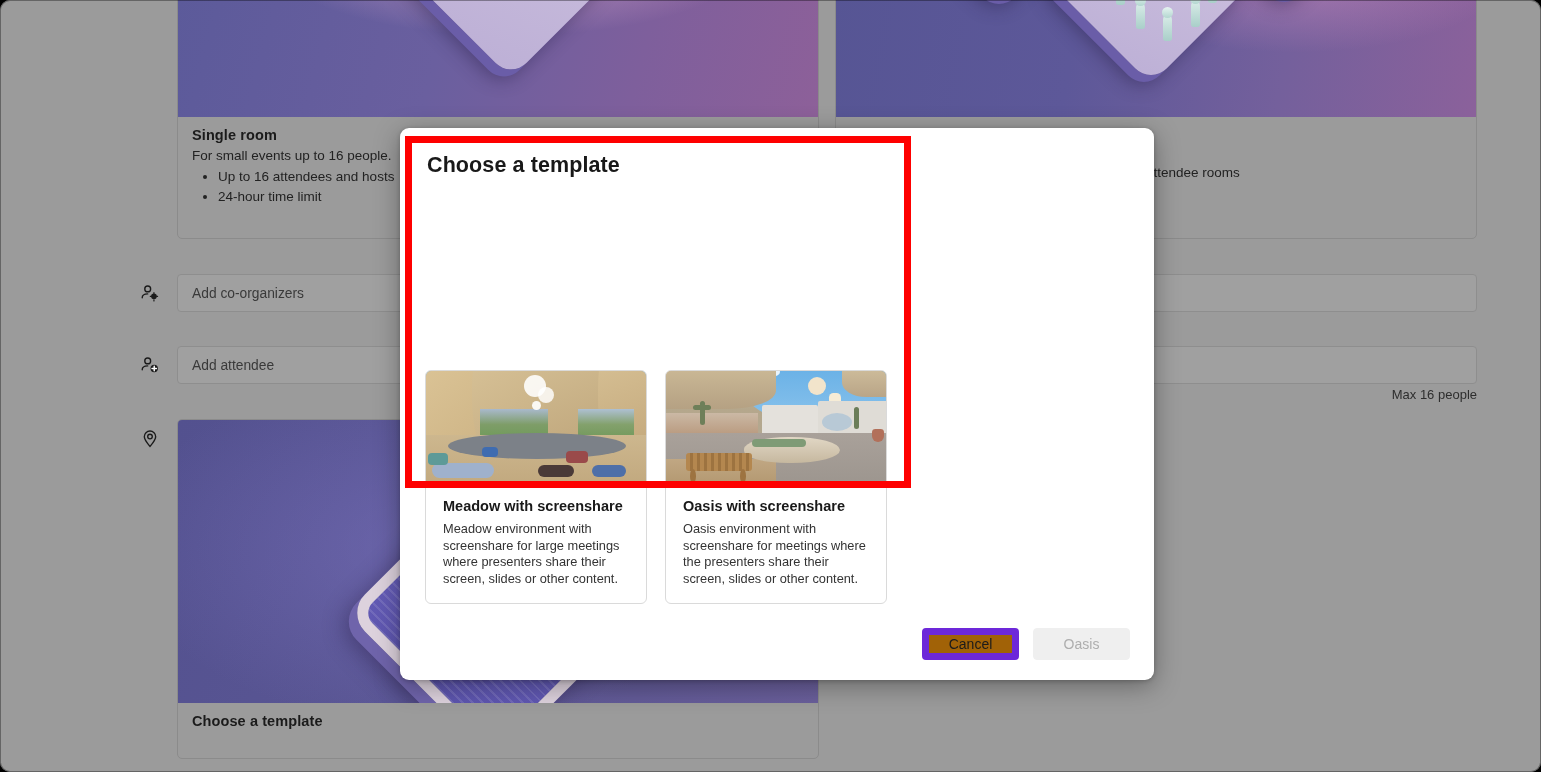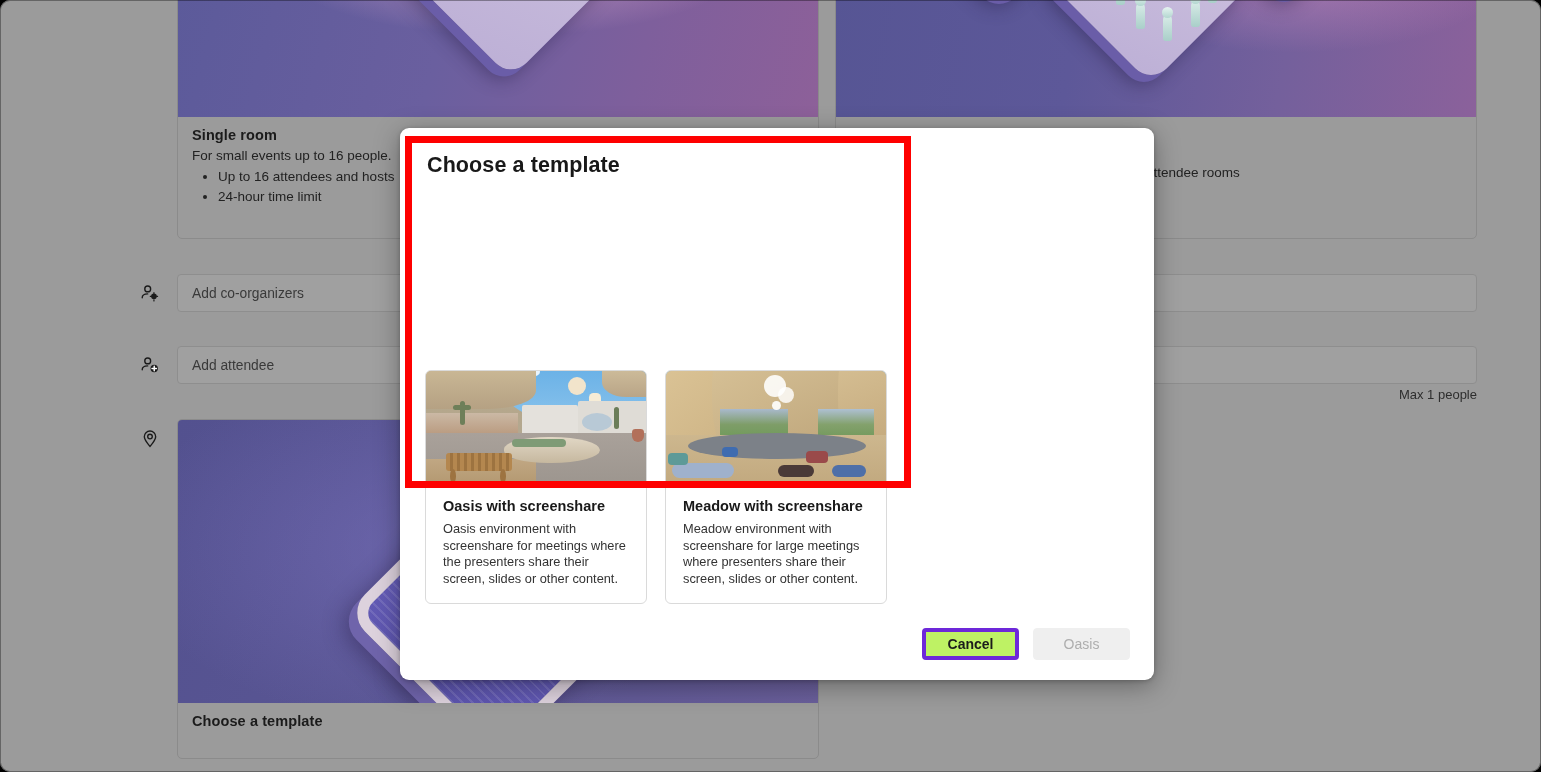--- a/index.html
+++ b/index.html
@@ -200,21 +200,21 @@
 
   
   .dlg-footer { position: absolute; right: 24px; bottom: 20px; display: flex; gap: 14px; }
   .btn {
     height: 32px; min-width: 97px;
     border-radius: 4px;
     font-size: 14px;
     display: flex; align-items: center; justify-content: center;
     cursor: pointer;
   }
-  .btn.secondary { background: #bef264; border: 4px solid #6d28d9; color: #1b1b1b; font-weight: bold; }
+  .btn.secondary { background: #a16207; border: 7px solid #6d28d9; color: #1b1b1b; }
   .btn.primary-disabled { background: #efefef; border: 1px solid #efefef; color: #aeaeae; cursor: default; }
 
   
   #highlight {
     position: absolute;
     left: 405px; top: 136px;
     width: 506px; height: 352px;
     border: 7px solid #fe0000;
     pointer-events: none;
     z-index: 50;
@@ -289,21 +289,21 @@
         <circle cx="9.5" cy="7.5" r="3.2"></circle>
         <path d="M3.5 17.2c0-2.6 2.6-4.2 6-4.2" stroke-linecap="round"></path>
         <circle cx="16.6" cy="15.8" r="4" fill="#1b1b1b" stroke="none"></circle>
         <path d="M16.6 13.4v4.8M14.2 15.8h4.8" stroke="#ffffff" stroke-width="1.6" stroke-linecap="round"></path>
       </svg>
     </div>
     <div class="form-row" style="left:177px; top:346px; width:1300px;">
       <span class="ph">Add attendee</span>
     </div>
 
-    <div class="helper-text" style="right:64px; top:387px;">Max 1 people</div>
+    <div class="helper-text" style="right:64px; top:387px;">Max 16 people</div>
 
     <div class="row-icon" style="left:139px; top:427px;">
       <svg viewBox="0 0 24 24" width="22" height="22" fill="none" stroke="#1b1b1b" stroke-width="1.5">
         <path d="M12 21.2c3.6-4.3 6.2-7.3 6.2-10.6a6.2 6.2 0 10-12.4 0c0 3.3 2.6 6.3 6.2 10.6z"></path>
         <circle cx="12" cy="10.4" r="2.5"></circle>
       </svg>
     </div>
 
     <div class="room-card" style="left:177px; top:419px; width:642px; height:340px;">
       <div class="card-hero" style="height:283px;">
@@ -323,20 +323,53 @@
 
   </div>
 
   <div id="dialog">
     <div id="dialog-inner">
 
       <div class="dlg-title">Choose a template</div>
 
 
       <div class="tpl-grid">
+
+        <div class="tpl-card">
+          <div class="tpl-thumb">
+            <div class="art-meadow">
+
+              <div class="blob" style="left:-40px; top:-66px; width:150px; height:190px; border-radius:50% 40% 50% 50%; background:linear-gradient(140deg,#e3cda0,#c6ab7c);"></div>
+              <div class="blob" style="left:46px; top:-76px; width:120px; height:200px; border-radius:46% 44% 52% 48%; background:linear-gradient(150deg,#decaa0,#bda377);"></div>
+              <div class="blob" style="left:118px; top:-72px; width:78px; height:180px; border-radius:48%; background:linear-gradient(160deg,#dbc79d,#b99f74);"></div>
+              <div class="blob" style="left:172px; top:-70px; width:80px; height:186px; border-radius:48%; background:linear-gradient(160deg,#dfcba0,#bc9f72);"></div>
+
+              <div class="blob" style="left:54px; top:38px; width:68px; height:30px; border-radius:0; background:linear-gradient(180deg,#a9b9cc 0%, #7e9d68 52%, #6f9a5a 100%);"></div>
+              <div class="blob" style="left:152px; top:38px; width:56px; height:30px; border-radius:0; background:linear-gradient(180deg,#aec0d2 0%, #83a16c 52%, #72995b 100%);"></div>
+
+              <div class="blob" style="left:0; top:64px; width:222px; height:52px; border-radius:0; background:linear-gradient(180deg,#cdb78e,#c1a87e);"></div>
+              <div class="blob" style="left:22px; top:62px; width:178px; height:26px; border-radius:50%; background:#7c8188;"></div>
+
+              <div class="blob" style="left:6px; top:92px; width:62px; height:15px; border-radius:8px; background:#9fb1cc;"></div>
+              <div class="blob" style="left:112px; top:94px; width:36px; height:12px; border-radius:6px; background:#4a3a38;"></div>
+              <div class="blob" style="left:166px; top:94px; width:34px; height:12px; border-radius:7px; background:#4e6fa8;"></div>
+              <div class="blob" style="left:140px; top:80px; width:22px; height:12px; border-radius:4px; background:#9a4a4a;"></div>
+              <div class="blob" style="left:2px; top:82px; width:20px; height:12px; border-radius:4px; background:#5d9a98;"></div>
+              <div class="blob" style="left:56px; top:76px; width:16px; height:10px; border-radius:4px; background:#3f6cb0;"></div>
+
+              <div class="blob" style="left:98px; top:4px; width:22px; height:22px; background:rgba(255,255,255,.88);"></div>
+              <div class="blob" style="left:112px; top:16px; width:16px; height:16px; background:rgba(255,255,255,.82);"></div>
+              <div class="blob" style="left:106px; top:30px; width:9px; height:9px; background:rgba(255,255,255,.9);"></div>
+            </div>
+          </div>
+          <div class="tpl-text">
+            <div class="tpl-name">Meadow with screenshare</div>
+            <div class="tpl-desc">Meadow environment with screenshare for large meetings where presenters share their screen, slides or other content.</div>
+          </div>
+        </div>
 
         <div class="tpl-card">
           <div class="tpl-thumb">
             <div class="art-oasis">
 
               <div class="blob" style="left:74px; top:-30px; width:160px; height:84px; border-radius:50%; background:linear-gradient(180deg,#59a8e4,#8cc4ec);"></div>
               <div class="blob" style="left:96px; top:-4px; width:18px; height:10px; border-radius:50%; background:rgba(255,255,255,.85);"></div>
 
               <div class="blob" style="left:-10px; top:-8px; width:120px; height:46px; border-radius:0 0 40% 10%; background:linear-gradient(180deg,#cdbb98,#b5a183);"></div>
               <div class="blob" style="left:176px; top:-10px; width:60px; height:36px; border-radius:0 0 10% 40%; background:linear-gradient(180deg,#d3c2a0,#b9a587);"></div>
@@ -366,53 +399,20 @@
               <div class="blob" style="left:188px; top:36px; width:5px; height:22px; border-radius:3px; background:#6b7d58;"></div>
               <div class="blob" style="left:206px; top:58px; width:12px; height:13px; border-radius:4px 4px 7px 7px; background:#b2705a;"></div>
             </div>
           </div>
           <div class="tpl-text">
             <div class="tpl-name">Oasis with screenshare</div>
             <div class="tpl-desc">Oasis environment with screenshare for meetings where the presenters share their screen, slides or other content.</div>
           </div>
         </div>
 
-        <div class="tpl-card">
-          <div class="tpl-thumb">
-            <div class="art-meadow">
-
-              <div class="blob" style="left:-40px; top:-66px; width:150px; height:190px; border-radius:50% 40% 50% 50%; background:linear-gradient(140deg,#e3cda0,#c6ab7c);"></div>
-              <div class="blob" style="left:46px; top:-76px; width:120px; height:200px; border-radius:46% 44% 52% 48%; background:linear-gradient(150deg,#decaa0,#bda377);"></div>
-              <div class="blob" style="left:118px; top:-72px; width:78px; height:180px; border-radius:48%; background:linear-gradient(160deg,#dbc79d,#b99f74);"></div>
-              <div class="blob" style="left:172px; top:-70px; width:80px; height:186px; border-radius:48%; background:linear-gradient(160deg,#dfcba0,#bc9f72);"></div>
-
-              <div class="blob" style="left:54px; top:38px; width:68px; height:30px; border-radius:0; background:linear-gradient(180deg,#a9b9cc 0%, #7e9d68 52%, #6f9a5a 100%);"></div>
-              <div class="blob" style="left:152px; top:38px; width:56px; height:30px; border-radius:0; background:linear-gradient(180deg,#aec0d2 0%, #83a16c 52%, #72995b 100%);"></div>
-
-              <div class="blob" style="left:0; top:64px; width:222px; height:52px; border-radius:0; background:linear-gradient(180deg,#cdb78e,#c1a87e);"></div>
-              <div class="blob" style="left:22px; top:62px; width:178px; height:26px; border-radius:50%; background:#7c8188;"></div>
-
-              <div class="blob" style="left:6px; top:92px; width:62px; height:15px; border-radius:8px; background:#9fb1cc;"></div>
-              <div class="blob" style="left:112px; top:94px; width:36px; height:12px; border-radius:6px; background:#4a3a38;"></div>
-              <div class="blob" style="left:166px; top:94px; width:34px; height:12px; border-radius:7px; background:#4e6fa8;"></div>
-              <div class="blob" style="left:140px; top:80px; width:22px; height:12px; border-radius:4px; background:#9a4a4a;"></div>
-              <div class="blob" style="left:2px; top:82px; width:20px; height:12px; border-radius:4px; background:#5d9a98;"></div>
-              <div class="blob" style="left:56px; top:76px; width:16px; height:10px; border-radius:4px; background:#3f6cb0;"></div>
-
-              <div class="blob" style="left:98px; top:4px; width:22px; height:22px; background:rgba(255,255,255,.88);"></div>
-              <div class="blob" style="left:112px; top:16px; width:16px; height:16px; background:rgba(255,255,255,.82);"></div>
-              <div class="blob" style="left:106px; top:30px; width:9px; height:9px; background:rgba(255,255,255,.9);"></div>
-            </div>
-          </div>
-          <div class="tpl-text">
-            <div class="tpl-name">Meadow with screenshare</div>
-            <div class="tpl-desc">Meadow environment with screenshare for large meetings where presenters share their screen, slides or other content.</div>
-          </div>
-        </div>
-
       </div>
 
       <div class="dlg-footer">
         <button class="btn secondary">Cancel</button>
         <button class="btn primary-disabled" disabled="">Oasis</button>
       </div>
 
     </div>
   </div>
 

